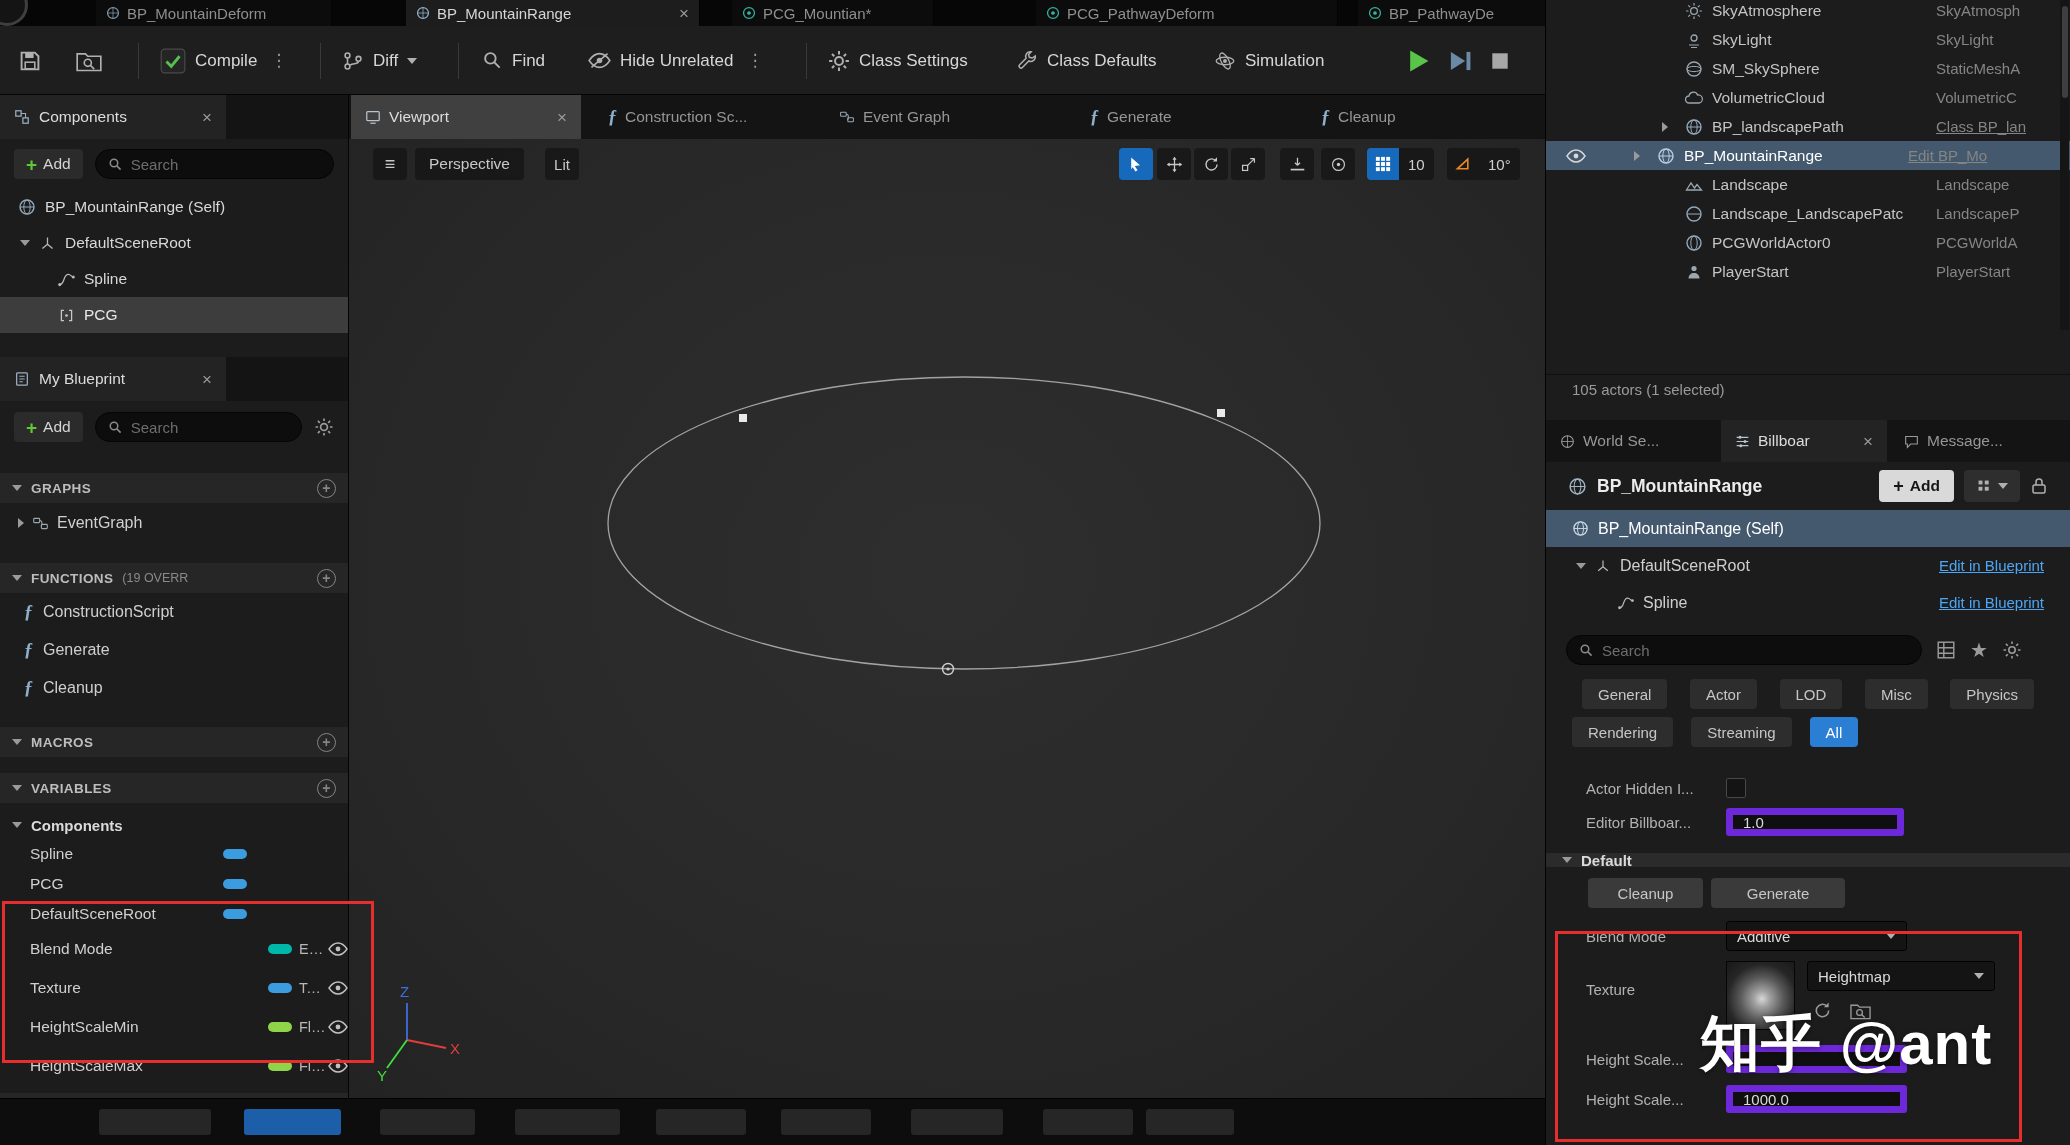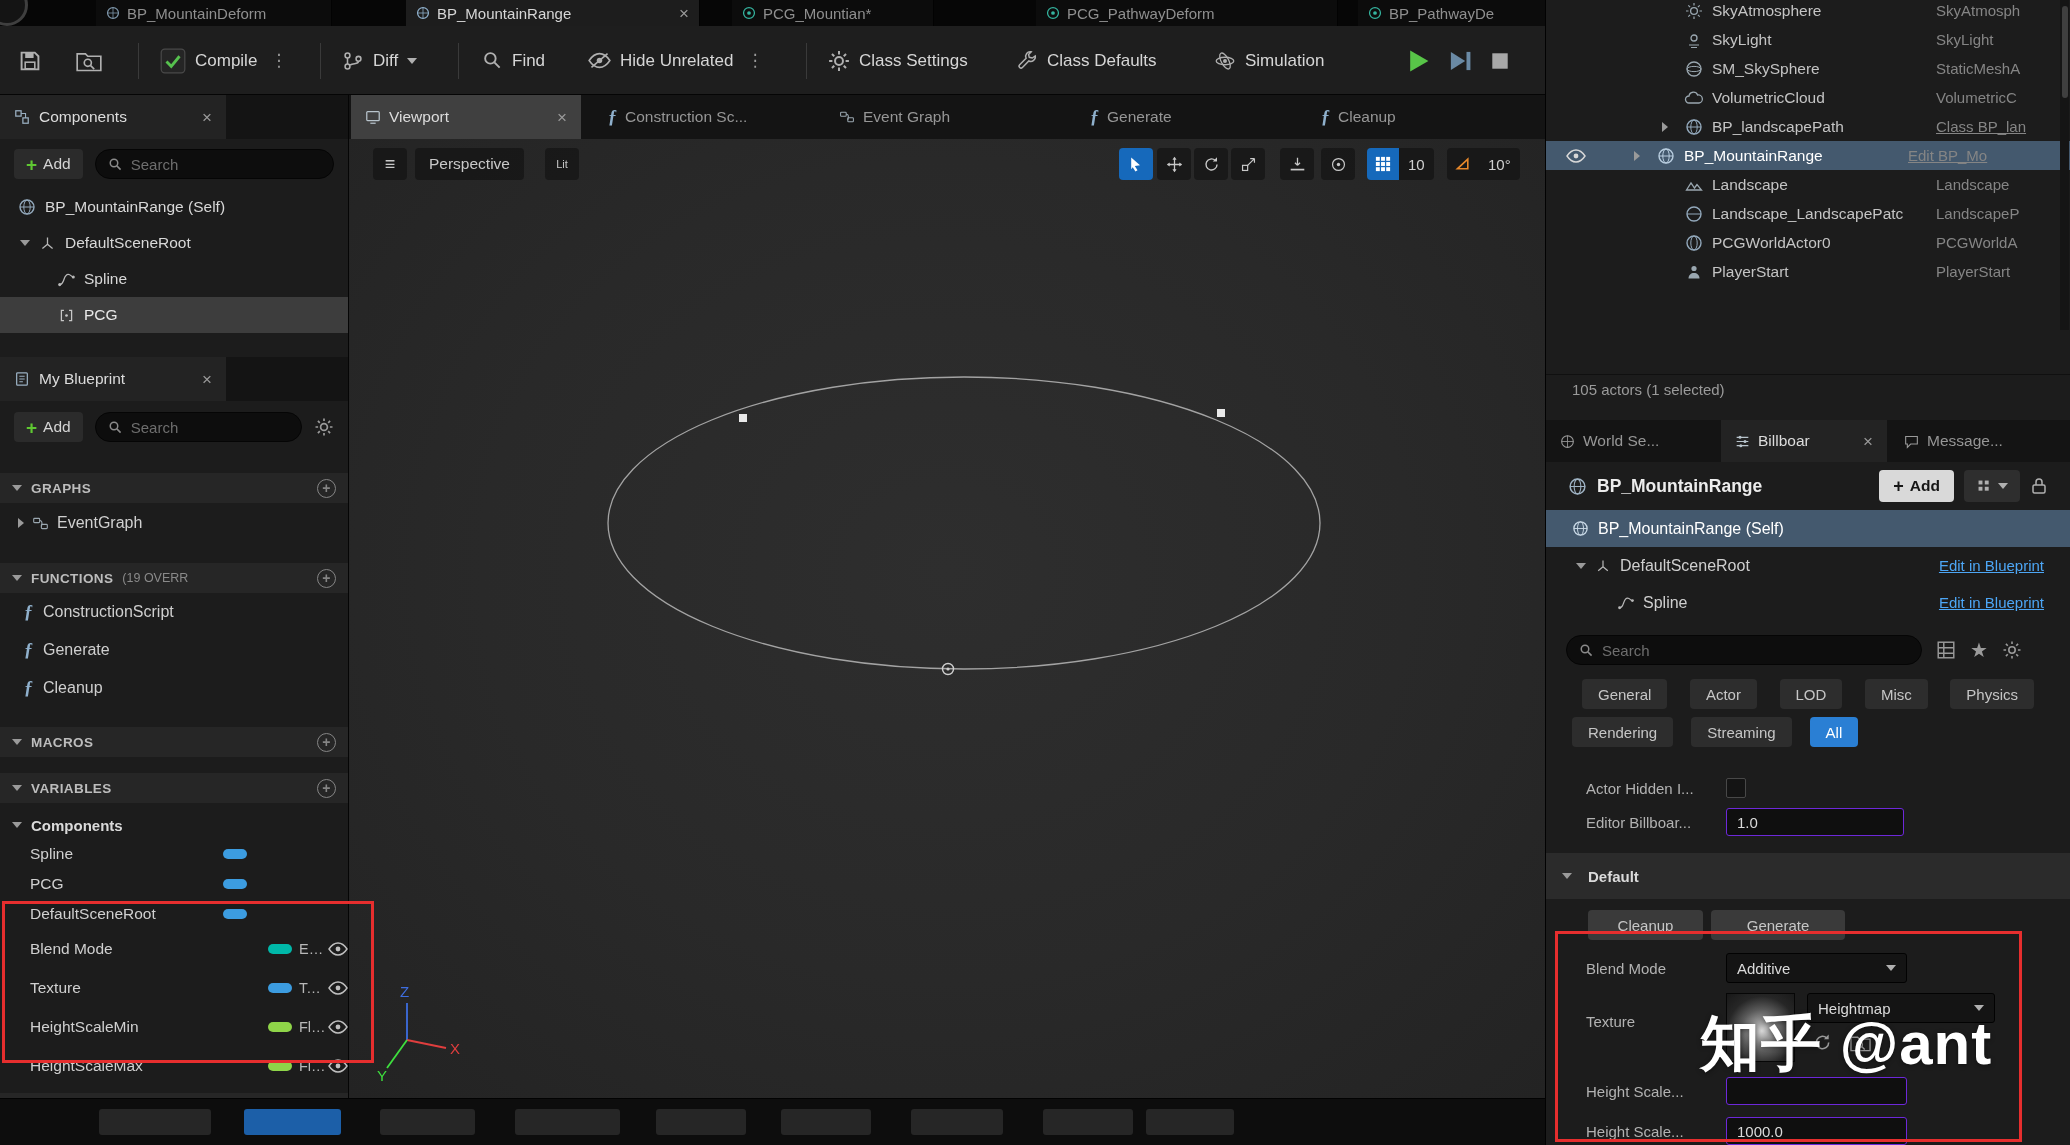--- a/index.html
+++ b/index.html
@@ -26,21 +26,21 @@
 .hdr{height:30px;background:#262626;display:flex;align-items:center;gap:9px;padding:0 12px;font-size:13.5px;font-weight:bold;color:#bdbdbd;letter-spacing:.4px}
 .hdr .plusc{margin-left:auto}
 .fitem{height:38px;display:flex;align-items:center;gap:10px;padding-left:24px;font-size:16px;color:#cfcfcf}
 .fglyph{color:#8fb0cc;font-size:18px;font-style:italic;font-family:"Liberation Serif",serif;font-weight:bold;flex:none}
 .tab{position:absolute;top:0;height:26px;display:flex;align-items:center;gap:7px;padding:0 10px;font-size:15px;color:#8f8f8f;background:#0c0c0c;border-right:1px solid #020202}
 .tab.on{background:#1d1d1d;color:#d6d6d6}
 .ptab{position:absolute;top:0;height:44px;display:flex;align-items:center;gap:8px;padding:0 14px;font-size:15.5px;color:#969696}
 .ptab.on{background:#404040;color:#dcdcdc}
 .toolbtn{height:32px;min-width:34px;border-radius:4px;background:rgba(22,22,22,.82);display:flex;align-items:center;justify-content:center;color:#c8c8c8;gap:6px}
 .fbtn{height:30px;border-radius:4px;background:#2d2d2d;padding:0 16px;display:flex;align-items:center;font-size:15px;color:#c6c6c6;flex:none}
-.field{height:28px;background:#0f0f0f;border:1px solid #6d28d9;border-radius:3px;display:flex;align-items:center;padding:0 10px;font-size:15px;color:#dadada}
+.field{height:28px;background:#0f0f0f;border:7px solid #6d28d9;border-radius:3px;display:flex;align-items:center;padding:0 10px;font-size:15px;color:#dadada}
 .drop{height:30px;background:#141414;border:1px solid #020202;border-radius:3px;display:flex;align-items:center;padding:0 10px;font-size:15px;color:#dadada}
 .link{color:#4da6f5;text-decoration:underline;font-size:15px;white-space:nowrap}
 .orow{height:29px;display:flex;align-items:center;padding-left:20px;font-size:15.5px;color:#c4c4c4}
 .orow .eyeslot{width:28px;flex:none}
 .orow .indent{width:68px;flex:none}
 .orow .arr{width:20px;flex:none;display:flex}
 .orow .ic{width:24px;flex:none;display:flex;justify-content:center}
 .orow .lbl{flex:none;width:220px;margin-left:6px}
 .orow .typ{margin-left:4px;flex:1;color:#858585;font-size:15px}
 .orow.sel{background:#44596e}.orow.sel .lbl{color:#fff}
@@ -427,21 +427,21 @@
         <text x="51" y="858" fill="#3e6ee0" font-size="15">Z</text>
         <text x="101" y="915" fill="#e03e3e" font-size="15">X</text>
         <text x="28" y="942" fill="#3ee03e" font-size="15">Y</text>
       </g>
     </svg>
 
     <div class="toolbtn abs" style="left:24px;top:9px;width:34px;font-size:18px">≡</div>
     <div class="toolbtn abs" style="left:66px;top:9px;padding:0 14px;font-size:15.5px">
       <span>Perspective</span>
     </div>
-    <div class="toolbtn abs" style="left:196px;top:9px;padding:0 2px;font-size:11px">
+    <div class="toolbtn abs" style="left:196px;top:9px;padding:0 2px;font-size:15px">
       <span>Lit</span>
     </div>
 
     <div class="toolbtn abs" style="left:770px;top:9px;background:#1669bb">
       <svg width="16" height="16" viewBox="0 0 20 20">
           <path d="M4 2l11 9.5-6.5 1 3.4 5.4-2.6 1.6-3.4-5.5L4 16.5z" fill="#fff"></path>
         </svg>
     </div>
     <div class="toolbtn abs" style="left:808px;top:9px">
       <svg width="17" height="17" viewBox="0 0 20 20">
@@ -803,21 +803,21 @@
       <span class="plbl clip">Actor Hidden I...</span>
       <div style="width:20px;height:20px;background:#141414;border:1px solid #484848;border-radius:2px"></div>
     </div>
     <div class="prow">
       <span class="plbl clip">Editor Billboar...</span>
       <div class="field" style="width:178px">
         <span>1.0</span>
       </div>
     </div>
 
-    <div class="flex" style="height:46px;margin-top:14px;background:#2b2b2b;padding:0 16px;gap:16px">
+    <div class="flex" style="height:14px;margin-top:14px;background:#2b2b2b;padding:0 16px;gap:9px">
       <span class="tri-d"></span>
       <span style="font-size:15px;font-weight:bold;color:#dadada">Default</span>
     </div>
 
     <div class="flex" style="height:32px;margin-top:10px;padding-left:42px;gap:8px">
       <div class="fbtn" style="background:#3a3a3a;width:115px;justify-content:center">
           <span>Cleanup</span>
         </div>
       <div class="fbtn" style="background:#3a3a3a;width:134px;justify-content:center">
           <span>Generate</span>

